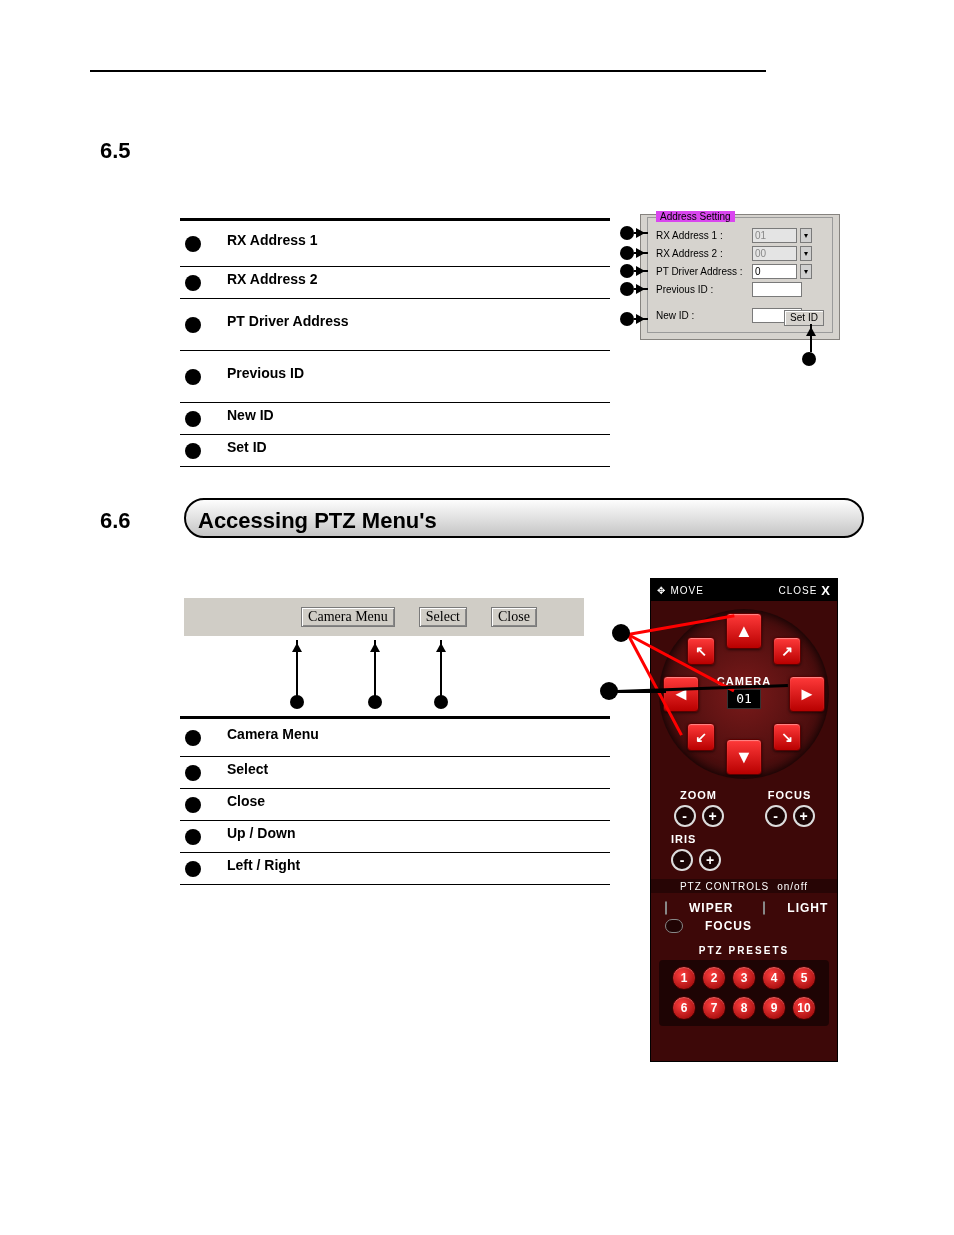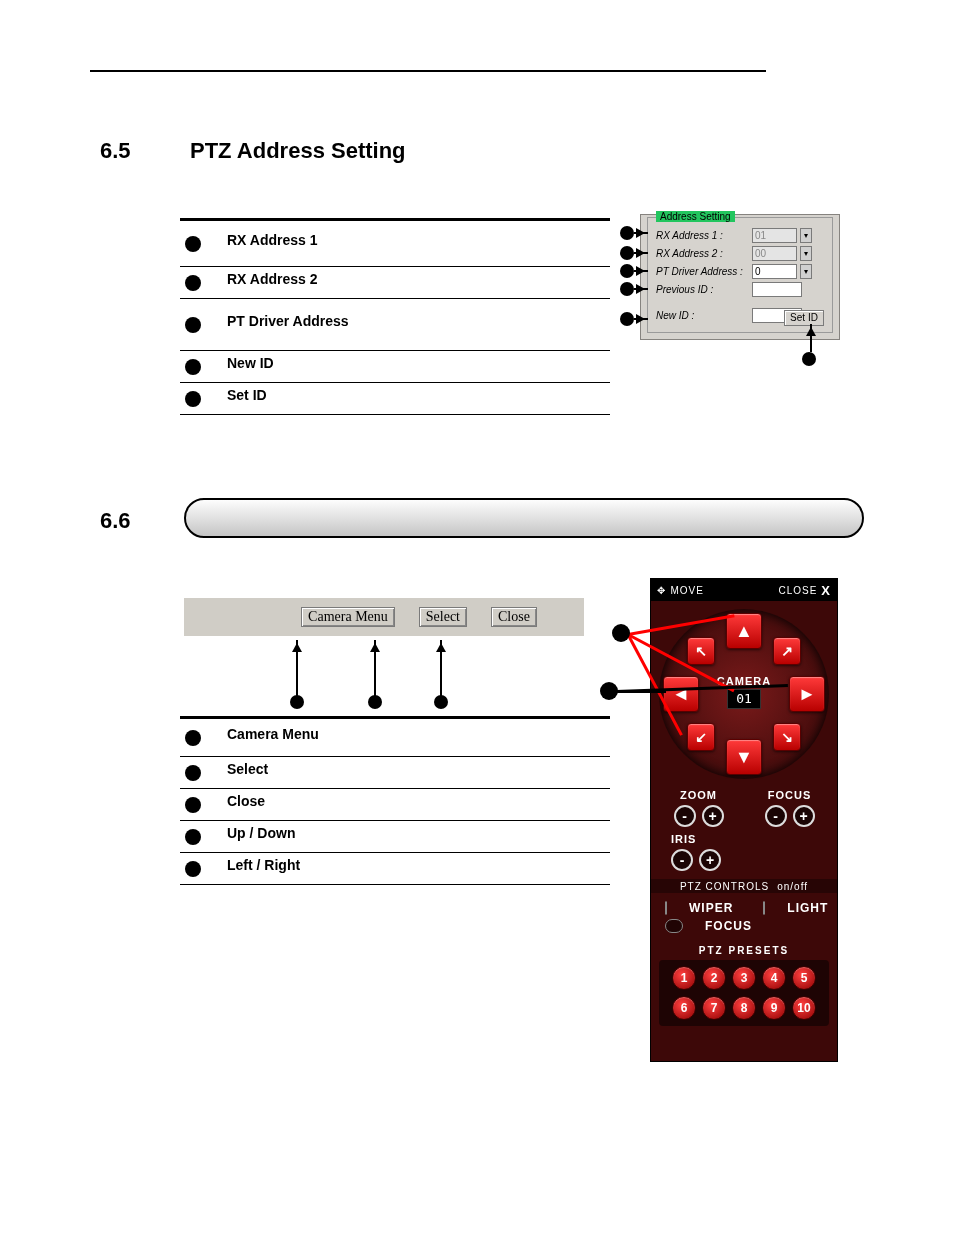--- a/index.html
+++ b/index.html
@@ -16,23 +16,23 @@
   .bullet-table { position: absolute; left: 180px; top: 218px; width: 430px; }
   .bt-row { border-top: 2px solid #000; height: 48px; display: flex; align-items: center; }
   .bt-row.thin { height: 32px; border-top: 1px solid #000; }
   .bt-dot { width: 16px; height: 16px; border-radius: 50%; background: #000; margin: 0 26px 0 5px; flex: none; }
   .bt-label { font-size: 14px; font-weight: bold; margin-top: -8px; text-align: right; }
   .bt-end { border-top: 1px solid #000; height: 0; }
   .bt-row.first { border-top: 3px solid #000; }
 
   .address-panel { position: absolute; left: 640px; top: 214px; width: 200px; height: 126px; background: #d6d3ce; border: 1px solid #86837f; font-family: Tahoma, Arial, sans-serif; font-size: 10px; }
   .ap-group { position: absolute; left: 6px; right: 6px; top: 2px; bottom: 6px; border: 1px solid #9a9a9a; }
-  .ap-group legend { position: absolute; left: 8px; top: -7px; background: #22c55e; padding: 0 4px; font-size: 10px; }
+  .ap-group legend { position: absolute; left: 8px; top: -7px; background: #d946ef; padding: 0 4px; font-size: 10px; }
   .ap-row { position: absolute; left: 8px; display: flex; align-items: center; gap: 4px; }
-  .ap-label { width: 92px; font-size: 10px; font-style: italic; }
+  .ap-label { width: 92px; font-size: 10px; }
   .ap-input { width: 45px; height: 15px; border: 1px solid #7a7a7a; background: #fff; font-size: 10px; padding: 0 2px; }
   .ap-input.disabled { background: #e4e4e4; color:#888; }
   .ap-dd { width: 12px; height: 15px; background: #d0d0d0; border: 1px solid #7a7a7a; font-size: 8px; line-height: 13px; text-align: center; margin-left: -1px; }
   .ap-btn { position: absolute; right: 8px; bottom: 6px; width: 40px; height: 16px; border: 1px solid #7a7a7a; background: #d6d3ce; font-size: 10px; text-align: center; line-height: 14px; box-shadow: 1px 1px 0 #fff inset; }
 
   .ap-dot { width: 14px; height: 14px; border-radius: 50%; background: #000; position: absolute; }
   .ap-arrow { position: absolute; height: 2px; background: #000; }
   .ap-arrow::after { content:""; position:absolute; right:-2px; top:-4px; border: 5px solid transparent; border-left: 9px solid #000; }
 
   .ap-arrow-up { position: absolute; width: 2px; background: #000; }
@@ -84,34 +84,37 @@
   .ptz-line { position:absolute; background:#ff0000; height:3px; z-index:4; }
   .ptz-line-h { position:absolute; background:#000; height:3px; z-index:4; }
 </style>
 </head>
 <body>
 
 <div class="page">
   <div class="top-rule"></div>
 
   <div class="secnum sec65-num">6.5</div>
-  <div class="sectitle sec65-title">PTZ Address Setting</div>
 
   <div class="bullet-table">
     <div class="bt-row first">
         <div class="bt-dot"></div>
         <div class="bt-label">RX Address 1</div>
       </div>
     <div class="bt-row thin">
         <div class="bt-dot"></div>
         <div class="bt-label">RX Address 2</div>
       </div>
     <div class="bt-row" style="height:52px; border-top:1px solid #000;">
         <div class="bt-dot"></div>
         <div class="bt-label">PT Driver Address</div>
+      </div>
+    <div class="bt-row" style="height:52px; border-top:1px solid #000;">
+        <div class="bt-dot"></div>
+        <div class="bt-label">Previous ID</div>
       </div>
     <div class="bt-row thin">
         <div class="bt-dot"></div>
         <div class="bt-label">New ID</div>
       </div>
     <div class="bt-row thin">
         <div class="bt-dot"></div>
         <div class="bt-label">Set ID</div>
       </div>
     <div class="bt-end"></div>
@@ -155,20 +158,21 @@
   <div class="ap-arrow" style="left:634px; top:270px; width:14px;"></div>
   <div class="ap-dot" style="left:620px; top:282px;"></div>
   <div class="ap-arrow" style="left:634px; top:288px; width:14px;"></div>
   <div class="ap-dot" style="left:620px; top:312px;"></div>
   <div class="ap-arrow" style="left:634px; top:318px; width:14px;"></div>
   <div class="ap-dot" style="left:802px; top:352px;"></div>
   <div class="ap-arrow-up" style="left:810px; top:324px; height:28px;"></div>
 
   <div class="secnum sec66-num">6.6</div>
   <div class="sec66-bar"></div>
+  <div class="sectitle sec66-title">Accessing PTZ Menu's</div>
 
   <div class="menu-bar">
     <div class="mb-btn">Camera Menu</div>
     <div class="mb-btn">Select</div>
     <div class="mb-btn">Close</div>
   </div>
 
   <div class="annot" style="left:296px; top:640px; height:62px;"></div>
   <div class="annot" style="left:374px; top:640px; height:62px;"></div>
   <div class="annot" style="left:440px; top:640px; height:62px;"></div>

